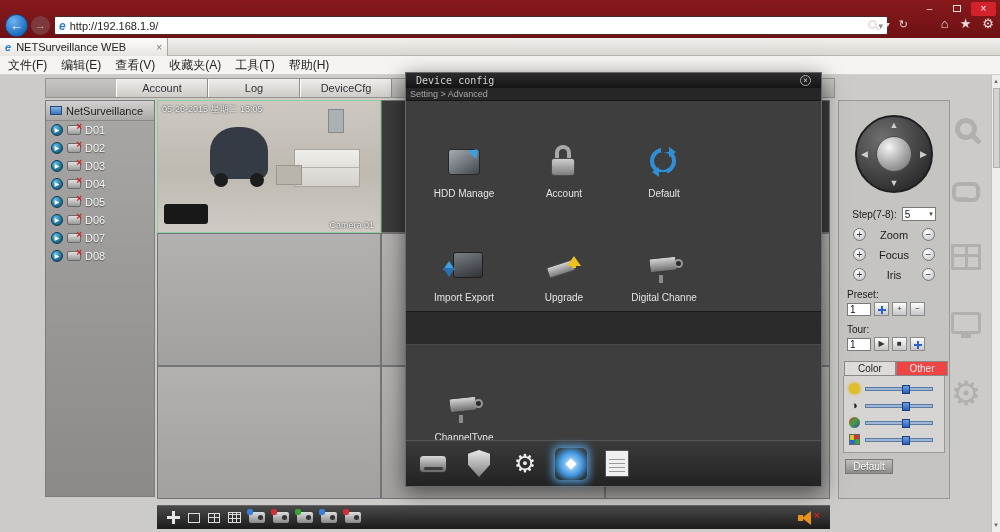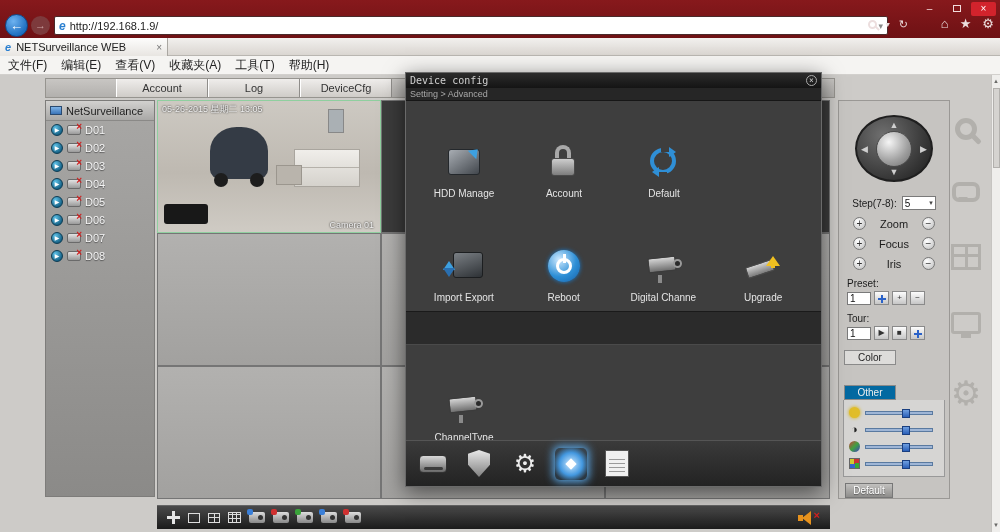--- a/index.html
+++ b/index.html
@@ -132,24 +132,24 @@
   .pm { width:13px; height:13px; border-radius:50%; background:radial-gradient(circle at 35% 30%, #fff, #bdbdbd);
         border:1px solid #777; color:#333; font-size:10px; line-height:11px; text-align:center; }
   .pm-lbl { width:36px; font-size:11px; color:#1c1c1c; text-align:center; }
   .f-lbl { align-self:flex-start; margin:8px 0 2px 8px; font-size:10px; color:#1c1c1c; }
   .f-row { display:flex; gap:3px; align-items:center; align-self:flex-start; margin-left:8px; }
   .mini-input { width:24px; height:13px; font-size:10px; border:1px solid #7a7a7a; padding:0 2px; background:#fff; color:#111; }
   .mini-btn { width:15px; height:14px; background:linear-gradient(#fdfdfd,#c6c6c6); border:1px solid #8a8a8a;
               font-size:8px; line-height:12px; text-align:center; color:#333; position:relative; }
   .bcross::before { content:''; position:absolute; left:3px; top:6px; width:8px; height:2px; background:#2a62c9; }
   .bcross::after { content:''; position:absolute; left:6px; top:3px; width:2px; height:8px; background:#2a62c9; }
-  .ct-tabs { display:flex; margin-top:10px; align-self:flex-start; margin-left:5px;flex-direction:column; }
+  .ct-tabs { display:flex; margin-top:10px; align-self:flex-start; margin-left:5px; }
   .ct-tab { width:52px; height:15px; font-size:10px; text-align:center; line-height:14px; border:1px solid #8a8a8a; }
   .ct-tab.on { background:#dddcda; color:#222; }
-  .ct-tab.off { background:#0369a1; color:#eee;margin-top:20px; }
+  .ct-tab.off { background:#ef4444; color:#eee; }
   .color-box { width:102px; border:1px solid #999; border-top:none; background:#d6d5d3; padding:4px 5px; }
   .sl-row { display:flex; align-items:center; gap:5px; height:17px; }
   .sl-ic { width:11px; height:11px; flex:0 0 auto; }
   .ic-sun { border-radius:50%; background:#e0bd2a; box-shadow:0 0 3px 1px #d8c05a; }
   .ic-con { font-size:11px; line-height:11px; color:#222; text-align:center; }
   .ic-sat { border-radius:50%; background:linear-gradient(135deg,#d04040,#40a040 50%,#4040c0); }
   .ic-hue { background:conic-gradient(#c33 0 25%, #3a3 0 50%, #36c 0 75%, #cc3 0); border:1px solid #666; }
   .slider { position:relative; width:68px; height:4px; background:#9fb6d6; border:1px solid #5a7aa0; }
   .thumb { position:absolute; top:-3px; width:8px; height:9px; background:linear-gradient(#6f9fe0,#2a5fb8); border:1px solid #1a3f80; }
   .default-btn { margin-top:6px; align-self:flex-start; margin-left:6px; width:48px; height:15px;
@@ -167,21 +167,21 @@
   .s-pan { width:30px; height:26px; border:3px solid #b2b0ac;
            background:linear-gradient(#b2b0ac,#b2b0ac) 50% 0/3px 100% no-repeat, linear-gradient(#b2b0ac,#b2b0ac) 0 40%/100% 3px no-repeat; }
   .s-mon { width:30px; height:22px; border:3px solid #b2b0ac; border-radius:3px; position:relative; }
   .s-mon::after { content:''; position:absolute; left:7px; bottom:-7px; width:10px; height:4px; background:#b2b0ac; }
   .s-gear { font-size:34px; color:#b2b0ac; line-height:34px; }
 
   
   .dlg { position:absolute; left:405px; top:72px; width:417px; height:415px; background:#3e3e3e;
          border:1px solid #6a6a6a; box-shadow:0 5px 20px rgba(0,0,0,.55); }
   .dlg-title { height:15px; background:linear-gradient(#2c2c2c,#141414); display:flex; align-items:center;
-               padding:0 4px; font-family:"DejaVu Sans Mono", monospace; font-size:10px; color:#d0d0d0; }
+               padding:0 10px; font-family:"DejaVu Sans Mono", monospace; font-size:10px; color:#d0d0d0; }
   .dlg-close { margin-left:auto; width:11px; height:11px; border:1px solid #aaa; border-radius:50%;
                color:#ccc; font-size:8px; line-height:9px; text-align:center; }
   .dlg-crumb { height:13px; background:#262626; border-bottom:1px solid #161616; font-size:9px; color:#a8a8a8;
                padding:1px 4px 0; }
   .dlg-row { display:flex; padding:0 8px;text-align:right; }
   .dlg-item { width:100px; height:104px; display:flex; flex-direction:column; justify-content:flex-end;
               align-items:center; padding-bottom:6px; }
   .dlg-item .lbl { font-size:10px; color:#e4e4e4; margin-top:7px; white-space:nowrap; }
   .dico { position:relative; width:46px; height:38px; }
   .dlg-divider { position:absolute; left:0; right:0; top:238px; height:34px; background:#2b2b2b;
@@ -517,43 +517,35 @@
     <div class="dlg-row">
       <div class="dlg-item">
         <span class="dico i-imp">
             <span class="d"></span>
             <span class="u"></span>
             <span class="dn"></span>
           </span>
         <span class="lbl">Import Export</span>
       </div>
       <div class="dlg-item">
-        <span class="dico i-reb">
-            <span class="o"></span>
-            <span class="r"></span>
-            <span class="bar"></span>
-          </span>
-        <span class="lbl">Reboot</span>
+        <span class="dico i-upg">
+            <span class="st"></span>
+            <span class="ar"></span>
+            <span class="as"></span>
+          </span>
+        <span class="lbl">Upgrade</span>
       </div>
       <div class="dlg-item">
         <span class="dico i-cam">
             <span class="bd"></span>
             <span class="ln"></span>
             <span class="ft"></span>
           </span>
         <span class="lbl">Digital Channe</span>
       </div>
-      <div class="dlg-item">
-        <span class="dico i-upg">
-            <span class="st"></span>
-            <span class="ar"></span>
-            <span class="as"></span>
-          </span>
-        <span class="lbl">Upgrade</span>
-      </div>
     </div>
 
     <div class="dlg-divider"></div>
 
     <div class="dlg-lower">
       <div class="dlg-item">
         <span class="dico i-cam">
             <span class="bd"></span>
             <span class="ln"></span>
             <span class="ft"></span>

